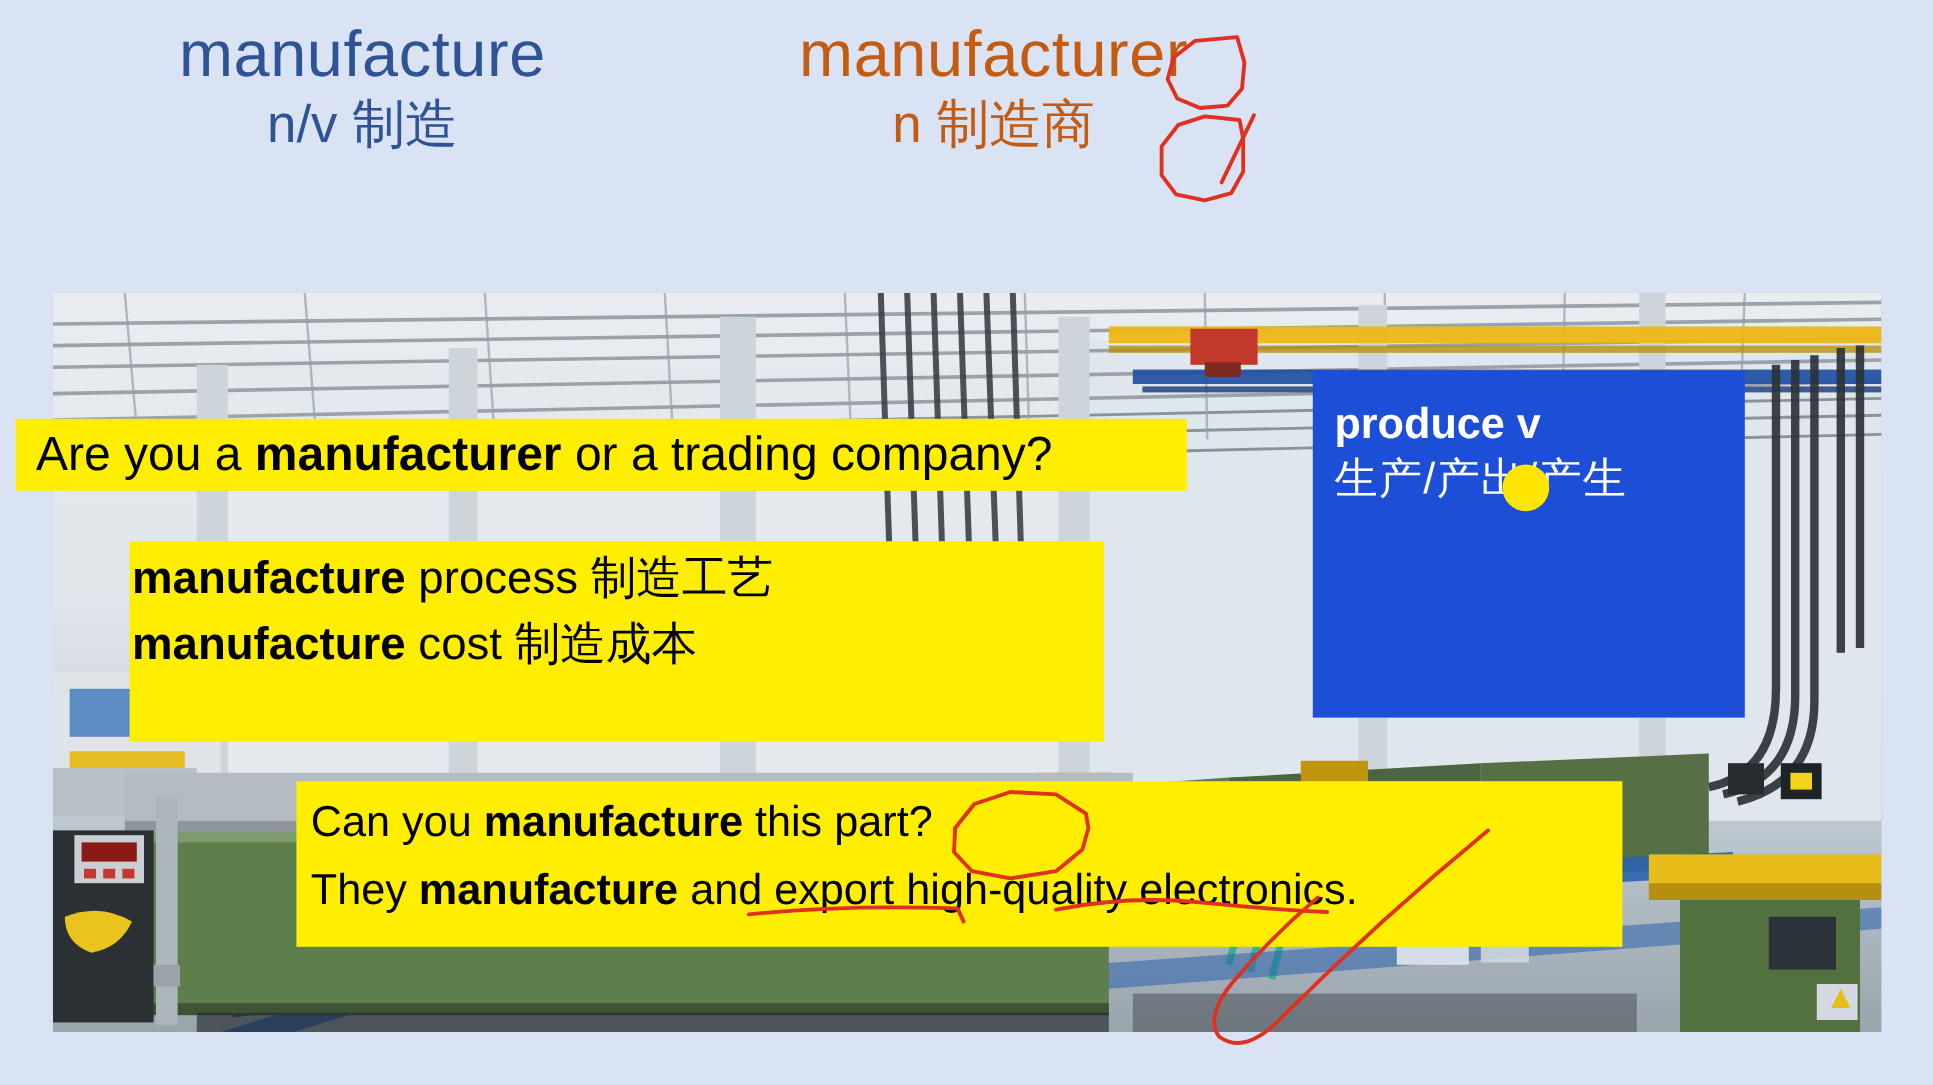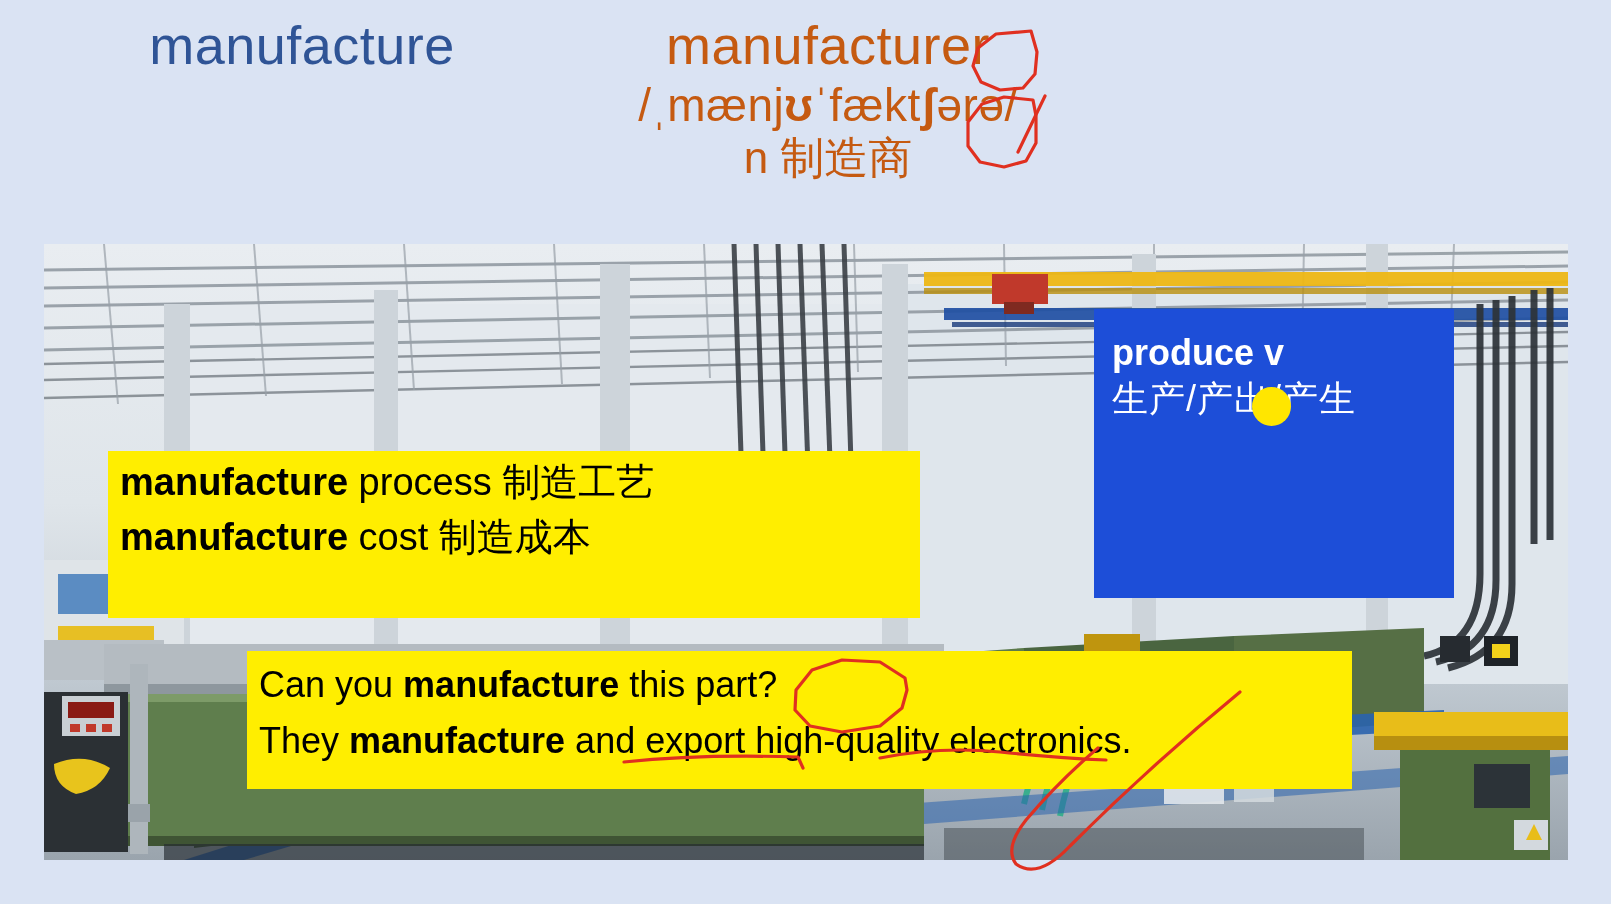--- a/index.html
+++ b/index.html
@@ -31,21 +31,21 @@
   .hl{position:absolute;background:#ffee00;color:#000;}
   .hl span{white-space:nowrap;}
   .hl b{font-weight:700;}
 
   #hl-question{
     left:13px;top:349px;width:976px;height:60px;
     font-size:40px;line-height:60px;padding-left:17px;box-sizing:border-box;
   }
   #hl-collocations{
     left:108px;top:451px;width:812px;height:167px;
-    font-size:38px;line-height:55px;padding:4px 0 0 12px;box-sizing:border-box;
+    font-size:38px;line-height:55px;padding:4px 0 0 2px;box-sizing:border-box;
   }
   #hl-sentences{
     left:247px;top:651px;width:1105px;height:138px;
     font-size:36px;line-height:56px;padding:6px 0 0 12px;box-sizing:border-box;
   }
 
   
   #purple-panel{
     position:absolute;left:1094px;top:309px;width:360px;height:289px;
     background:#1d4ed8;color:#fff;box-sizing:border-box;
@@ -64,25 +64,25 @@
     border-radius:50%;background:#ffe600;
   }
 </style>
 </head>
 <body>
 
 <div id="stage">
 
   <div class="vocab" id="vocab-left">
     <div class="word">manufacture</div>
+    <div class="gloss">n/v 制造</div>
   </div>
 
   <div class="vocab" id="vocab-right">
     <div class="word">manufacturer</div>
-    <div class="ipa"><span>/ˌmænj</span><b>ʊ</b><span>ˈfækt</span><b>ʃ</b><span>ərə/</span></div>
     <div class="gloss">n 制造商</div>
   </div>
 
   <div id="photo">
     <svg viewBox="0 0 1524 616" preserveAspectRatio="none">
       <defs>
         <linearGradient id="hall" x1="0" y1="0" x2="0" y2="1">
           <stop offset="0" stop-color="#e9edf1"></stop>
           <stop offset="0.42" stop-color="#dfe5ea"></stop>
           <stop offset="0.62" stop-color="#cfd6dc"></stop>
@@ -239,20 +239,23 @@
       <polygon points="1490,580 1498,596 1482,596" fill="#e8bd19"></polygon>
 
       <rect x="120" y="600" width="760" height="16" fill="#232a30" opacity="0.65"></rect>
       <rect x="900" y="584" width="420" height="32" fill="#2a3136" opacity="0.4"></rect>
 
       <rect x="1120" y="470" width="60" height="90" fill="#e2e7eb" opacity="0.9"></rect>
       <rect x="1190" y="482" width="40" height="76" fill="#d4dade" opacity="0.85"></rect>
     </svg>
   </div>
 
+  <div class="hl" id="hl-question">
+    <span><span>Are you a </span><b>manufacturer</b><span> or a trading company?</span></span>
+  </div>
 
   <div class="hl" id="hl-collocations">
     <div><b>manufacture</b><span> process 制造工艺</span></div>
     <div><b>manufacture</b><span> cost 制造成本</span></div>
   </div>
 
   <div class="hl" id="hl-sentences">
     <div><span>Can you </span><b>manufacture</b><span> this part?</span></div>
     <div><span>They </span><b>manufacture</b><span> and export high-quality electronics.</span></div>
   </div>

